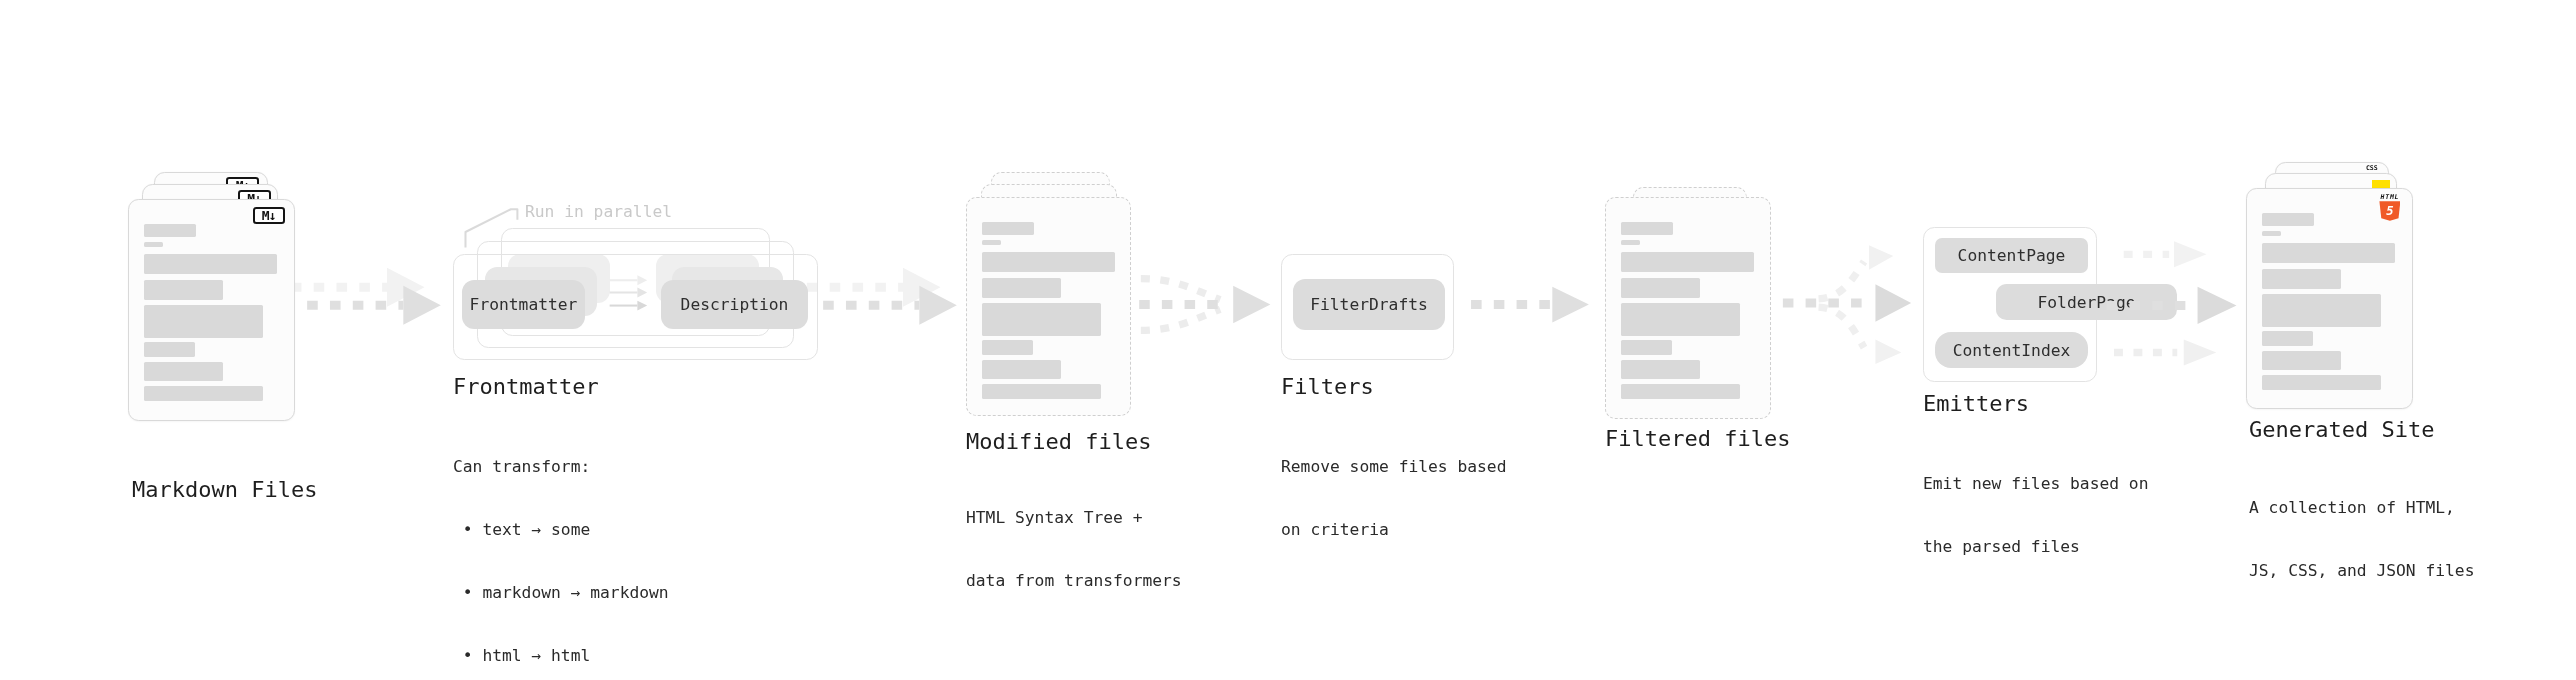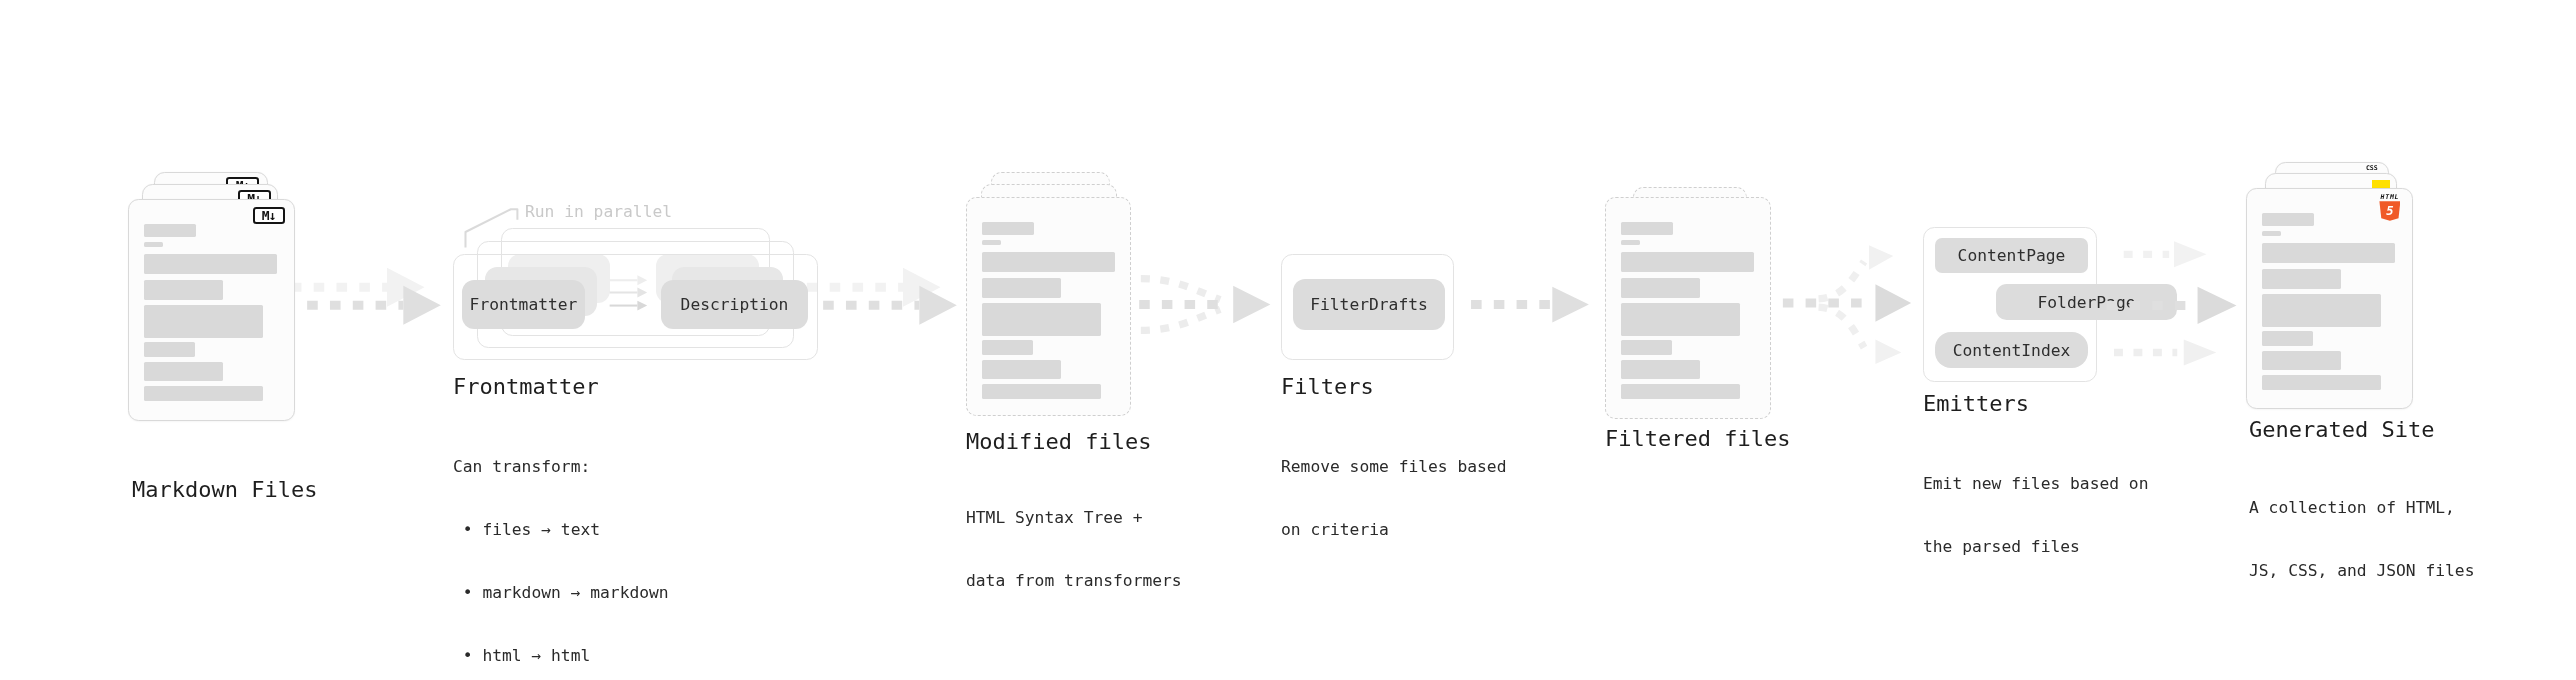--- a/index.html
+++ b/index.html
@@ -115,21 +115,21 @@
     </svg>
 
     <svg class="arrow-svg" style="left:459px;top:197px;" width="73" height="57" viewBox="0 0 90 70">
       <polyline points="8,62 8,43 64,15 72,15 72,28" fill="none" stroke="#dadada" stroke-width="2.5" stroke-linejoin="round"></polyline>
     </svg>
     <div class="callout-label" style="left:525px;top:202px;text-align:right;">Run in parallel</div>
 
     <div class="sec-title" style="left:453px;top:375px;">Frontmatter</div>
     <div class="sec-sub" style="left:453px;top:414px;">
       <div>Can transform:</div>
-      <div> • files → text</div>
+      <div> • text → some</div>
       <div> • markdown → markdown</div>
       <div> • html → html</div>
     </div>
   </div>
 
   <svg class="arrow-svg" style="left:815px;top:240px;" width="163" height="106" viewBox="0 0 200 130">
     <g transform="translate(-20,-22)" fill="none">
       <path d="M10,80 H128" stroke="#f2f2f2" stroke-width="11" stroke-dasharray="13 15"></path>
       <polygon points="128,56 128,104 174,80" fill="#f2f2f2" stroke="none"></polygon>
     </g>

